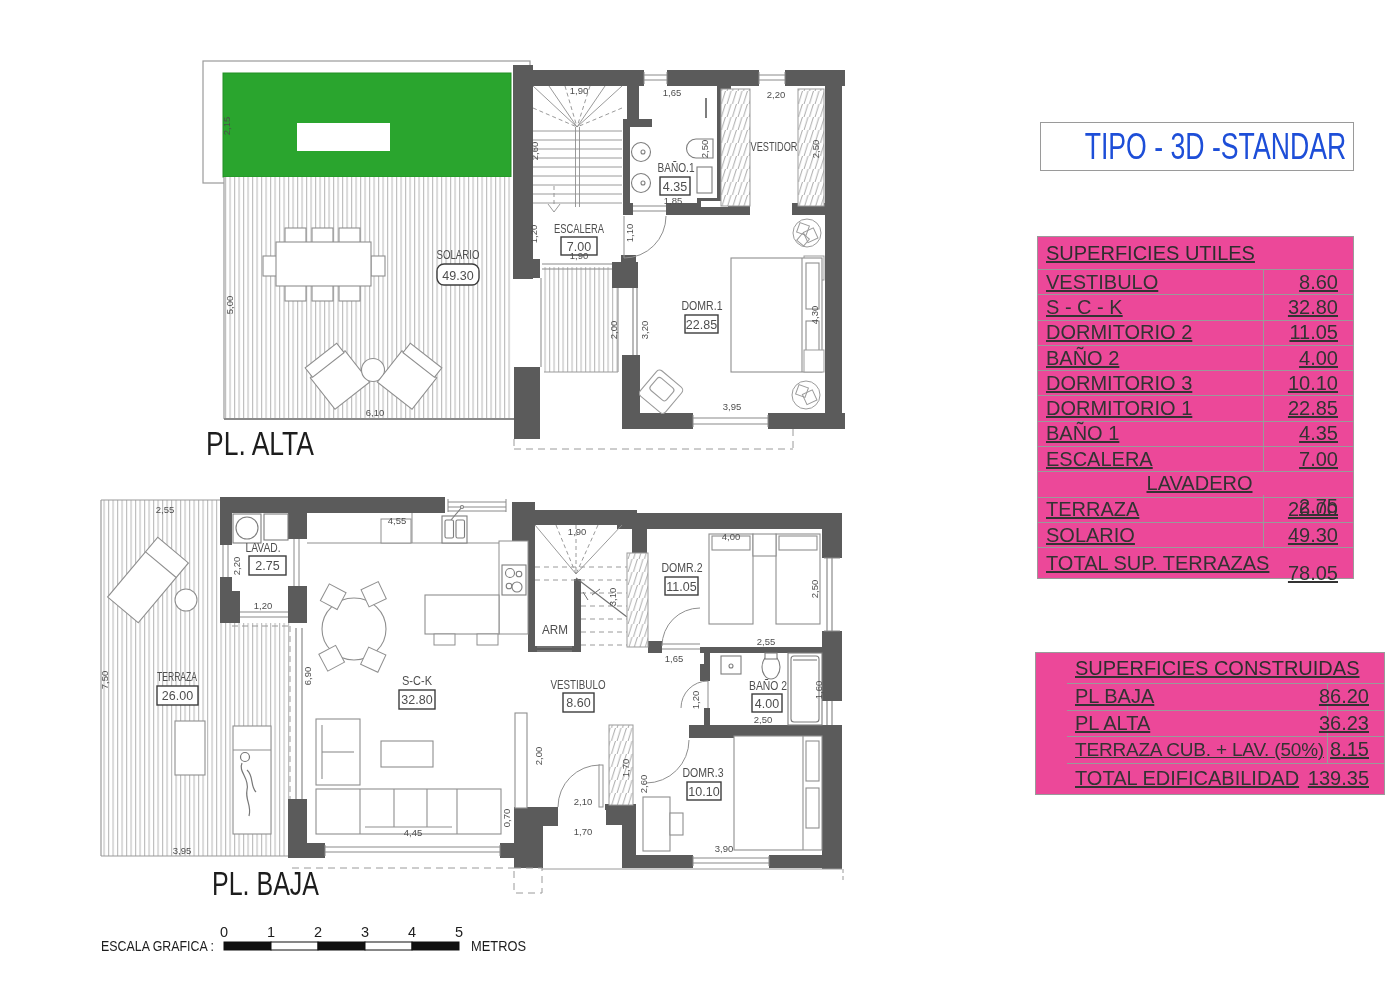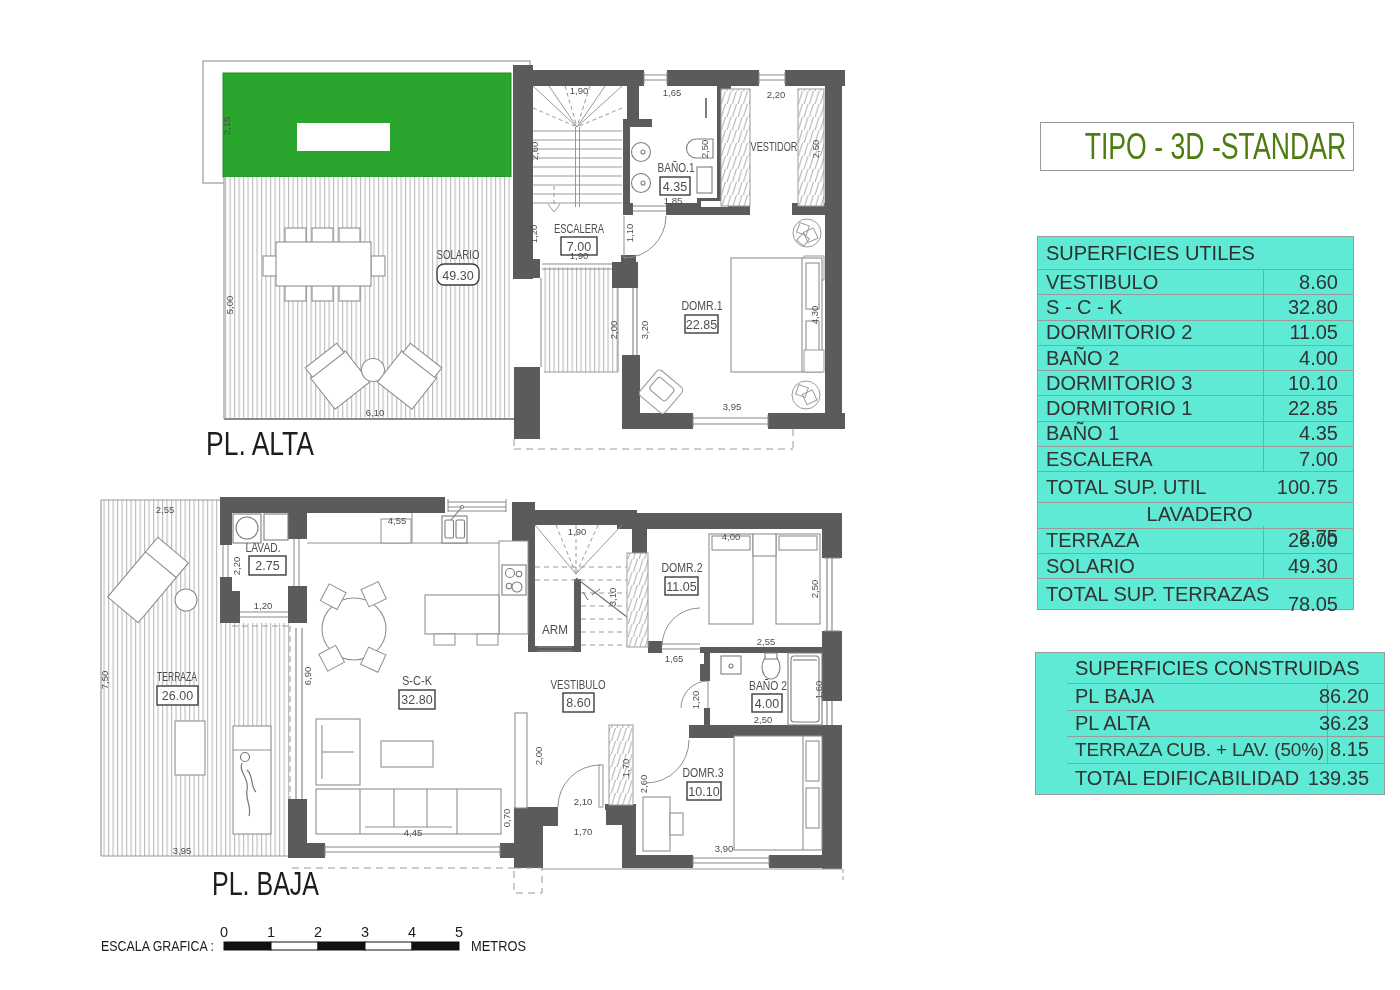--- a/index.html
+++ b/index.html
@@ -1,23 +1,23 @@
 <!DOCTYPE html>
 <html><head>
 <meta charset="utf-8">
 <style>
   html,body{margin:0;padding:0;background:#ffffff;}
   .page{position:relative;width:1400px;height:990px;background:#ffffff;overflow:hidden;
         font-family:"Liberation Sans", sans-serif;}
   svg{position:absolute;left:0;top:0;}
   .titlebox{position:absolute;left:1040px;top:122px;width:312px;height:47px;
     border:1px solid #9a9a9a;text-align:center;line-height:48px;font-size:37px;
-    color:#4d7c0f;white-space:nowrap;}
+    color:#1d4ed8;white-space:nowrap;}
   .titlebox span{display:inline-block;width:100%;transform:scaleX(0.72);transform-origin:center;}
-  .tbl{position:absolute;background:#5eead4;border:1px solid #9a9a9a;font-size:20px;color:#333;}
+  .tbl{position:absolute;background:#ec4899;border:1px solid #9a9a9a;font-size:20px;color:#333;text-decoration:underline;}
   .tbl .row{display:flex;border-top:1px solid #9a9a9a;align-items:center;}
   .tbl .row:first-child{border-top:none;}
   .tbl .lab{padding-left:8px;white-space:nowrap;}
   .tbl .val{margin-left:auto;border-left:1px solid #9a9a9a;text-align:right;
     padding-right:15px;align-self:stretch;display:flex;align-items:center;justify-content:flex-end;}
   .tbl .total .val{border-left:none;}
   .tbl .hdr{font-size:20px;color:#2e2e2e;}
 </style>
 </head>
 <body>
@@ -719,24 +719,20 @@
         <div class="val" style="width:74px;">22.85</div>
       </div>
   <div class="row" style="height:24.3px;">
         <div class="lab">BAÑO 1</div>
         <div class="val" style="width:74px;">4.35</div>
       </div>
   <div class="row" style="height:24.3px;">
         <div class="lab">ESCALERA</div>
         <div class="val" style="width:74px;">7.00</div>
       </div>
-  <div class="row total" style="height:30px;">
-        <div class="lab">TOTAL SUP. UTIL</div>
-        <div class="val" style="width:95px;">100.75</div>
-      </div>
   <div class="row" style="height:24.3px;flex-direction:column;">
         <div class="lab">LAVADERO</div>
         <div class="val" style="width:74px;">2.75</div>
       </div>
   <div class="row" style="height:24.3px;">
         <div class="lab">TERRAZA</div>
         <div class="val" style="width:74px;">26.00</div>
       </div>
   <div class="row" style="height:24.3px;">
         <div class="lab">SOLARIO</div>

